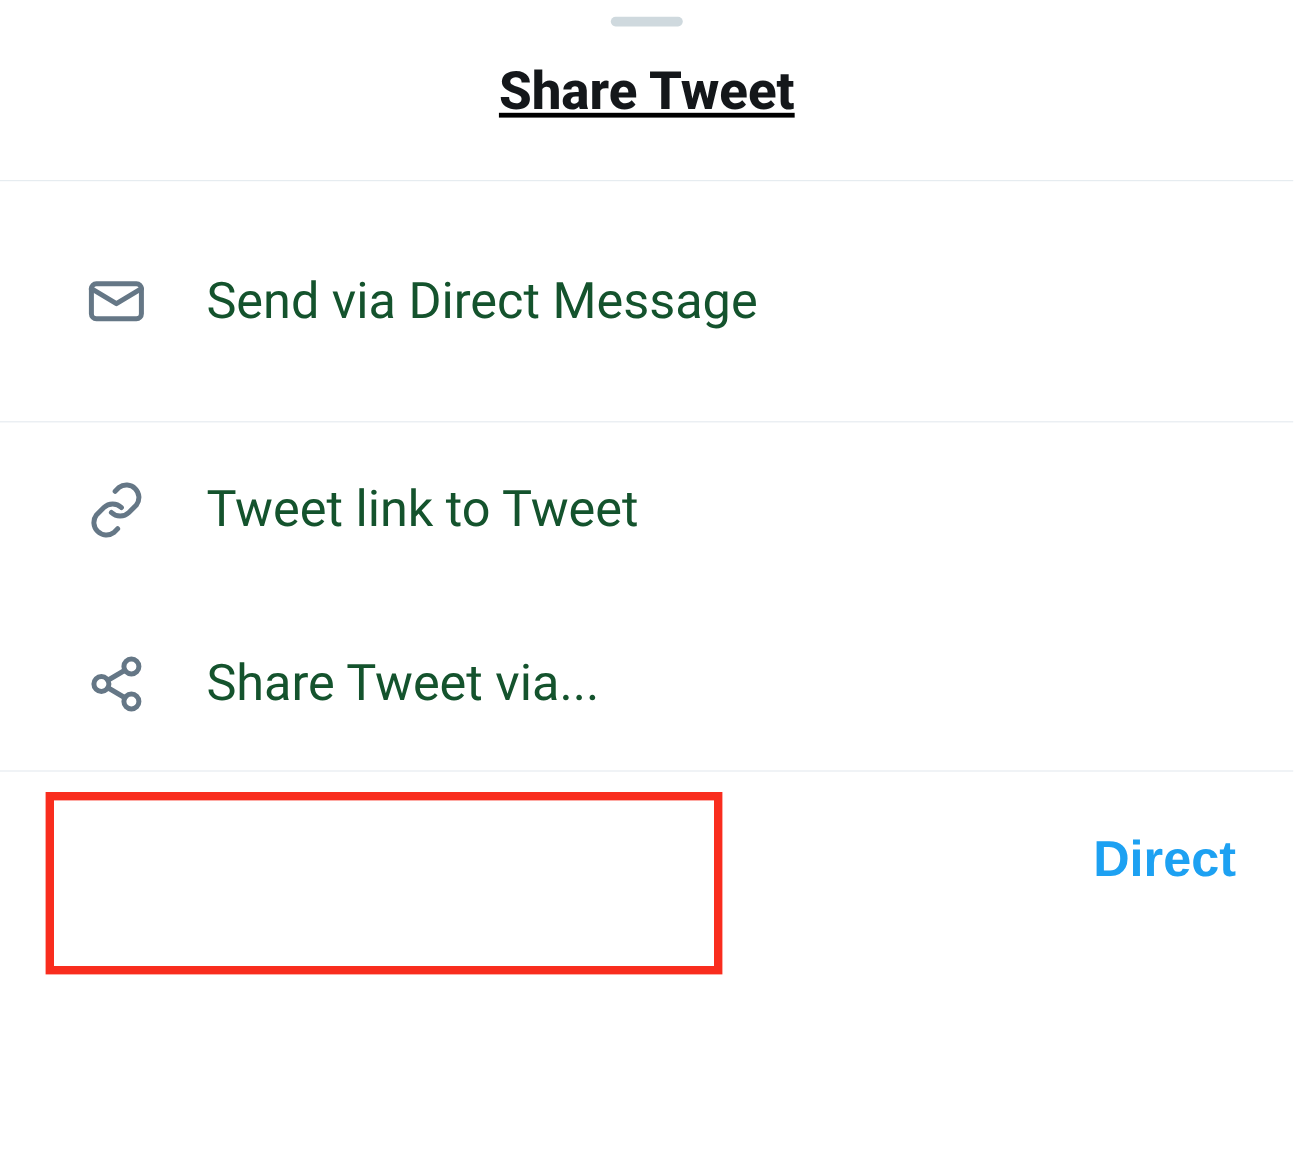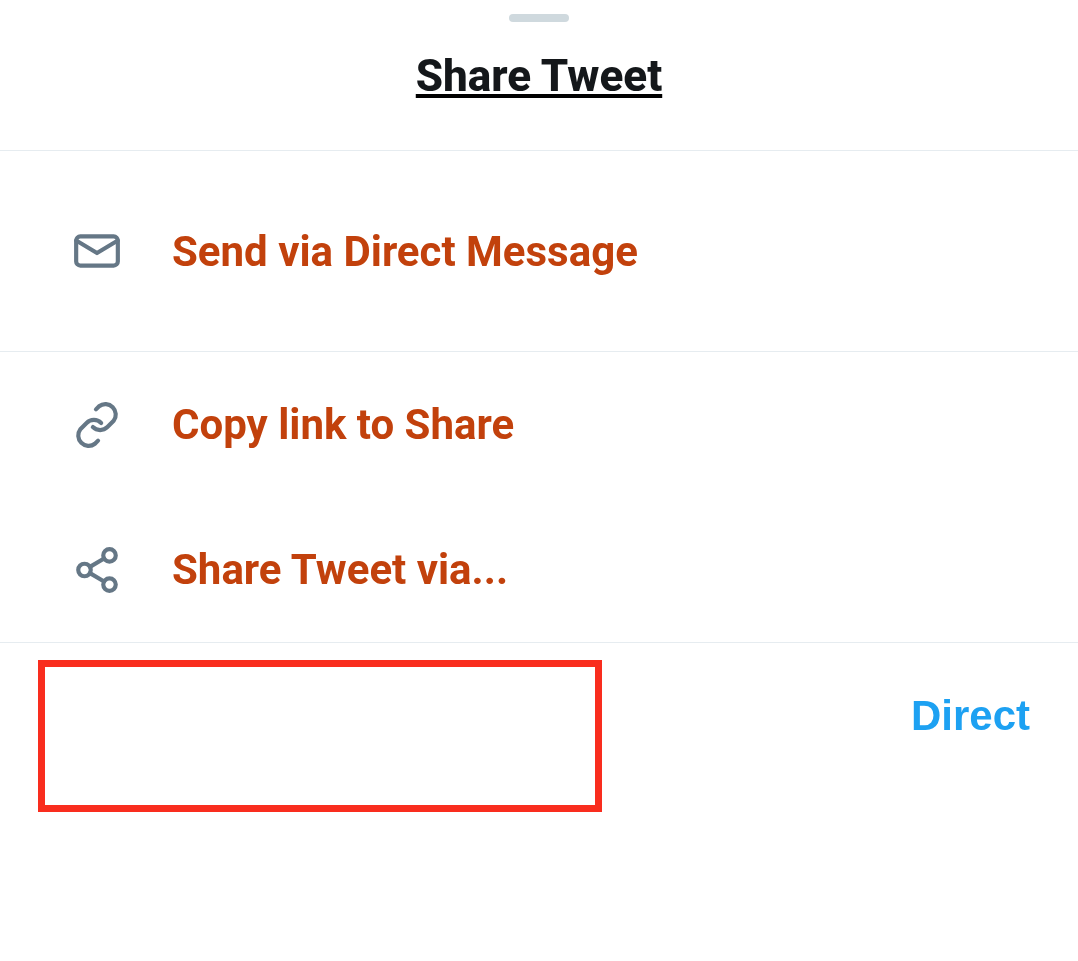--- a/index.html
+++ b/index.html
@@ -64,22 +64,22 @@
       width: 50px;
       height: 50px;
       stroke: #657786;
       fill: none;
       stroke-width: 2;
       stroke-linecap: round;
       stroke-linejoin: round;
     }
     .option-label {
       font-size: 42px;
-      font-weight: 700;
-      color: #c2410c;
+      font-weight: 400;
+      color: #14532d;
       margin-left: 48px;
     }
     .highlight-box {
       position: absolute;
       left: 38px;
       top: 660px;
       width: 564px;
       height: 152px;
       border: 7px solid #f92d1e;
       pointer-events: none;
@@ -125,21 +125,21 @@
   <div class="divider"></div>
 
 
   <div class="option-row">
     <span class="icon-slot">
       <svg viewBox="0 0 24 24">
         <path d="M10 13a5 5 0 0 0 7 0l3-3a5 5 0 0 0-7-7l-1.5 1.5"></path>
         <path d="M14 11a5 5 0 0 0-7 0l-3 3a5 5 0 0 0 7 7l1.5-1.5"></path>
       </svg>
     </span>
-    <span class="option-label">Copy link to Share</span>
+    <span class="option-label">Tweet link to Tweet</span>
   </div>
 
   <div class="option-row">
     <span class="icon-slot">
       <svg viewBox="0 0 24 24">
         <circle cx="18" cy="5" r="3"></circle>
         <circle cx="6" cy="12" r="3"></circle>
         <circle cx="18" cy="19" r="3"></circle>
         <line x1="8.6" y1="10.5" x2="15.4" y2="6.5"></line>
         <line x1="8.6" y1="13.5" x2="15.4" y2="17.5"></line>

